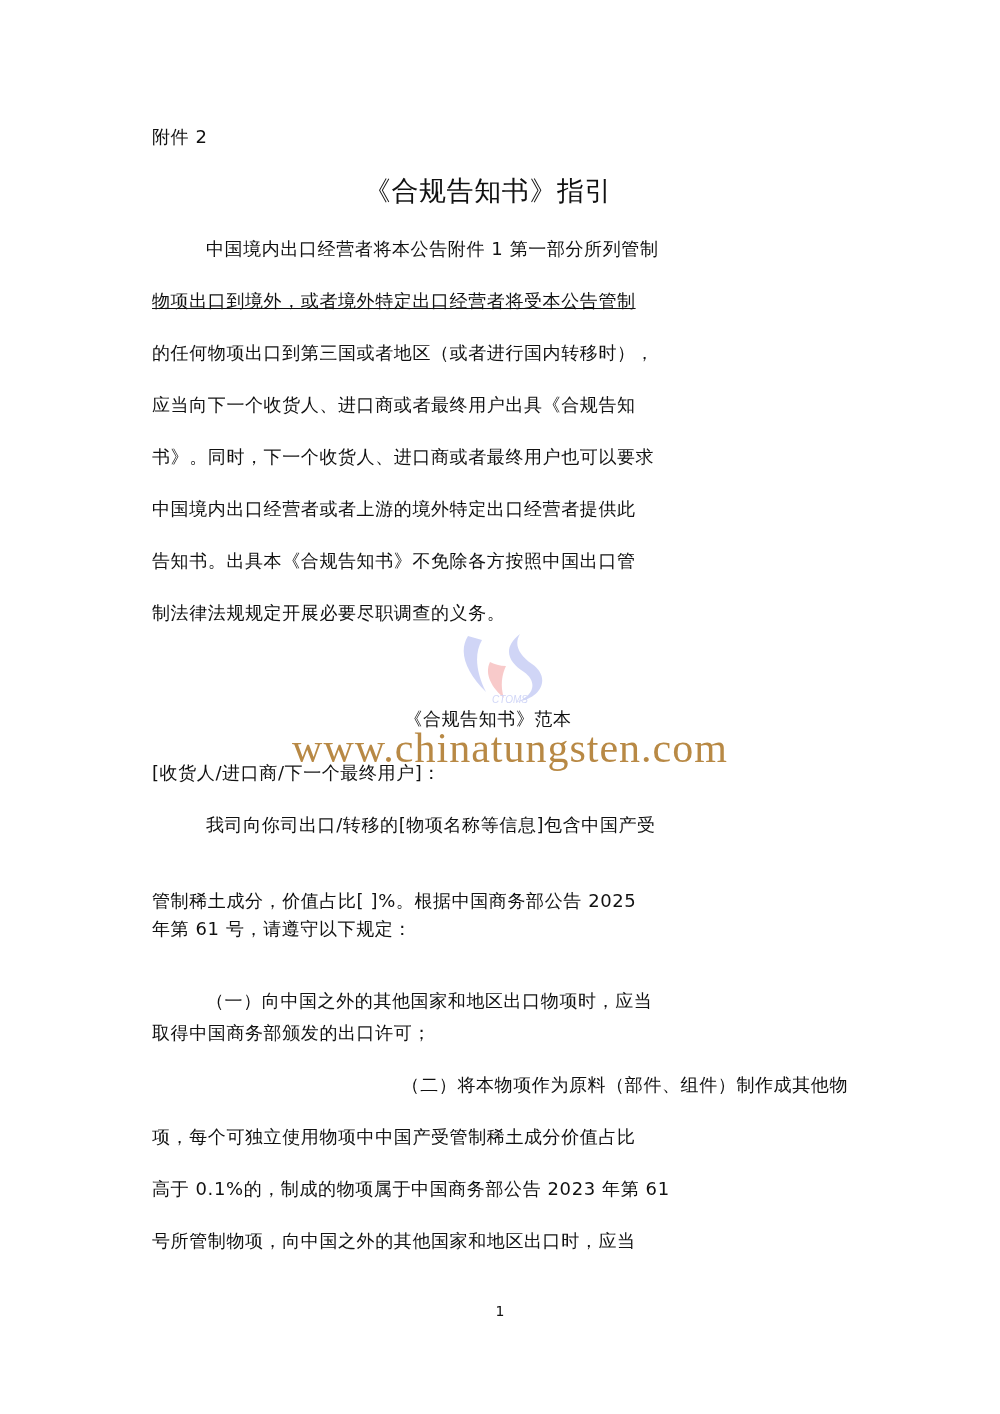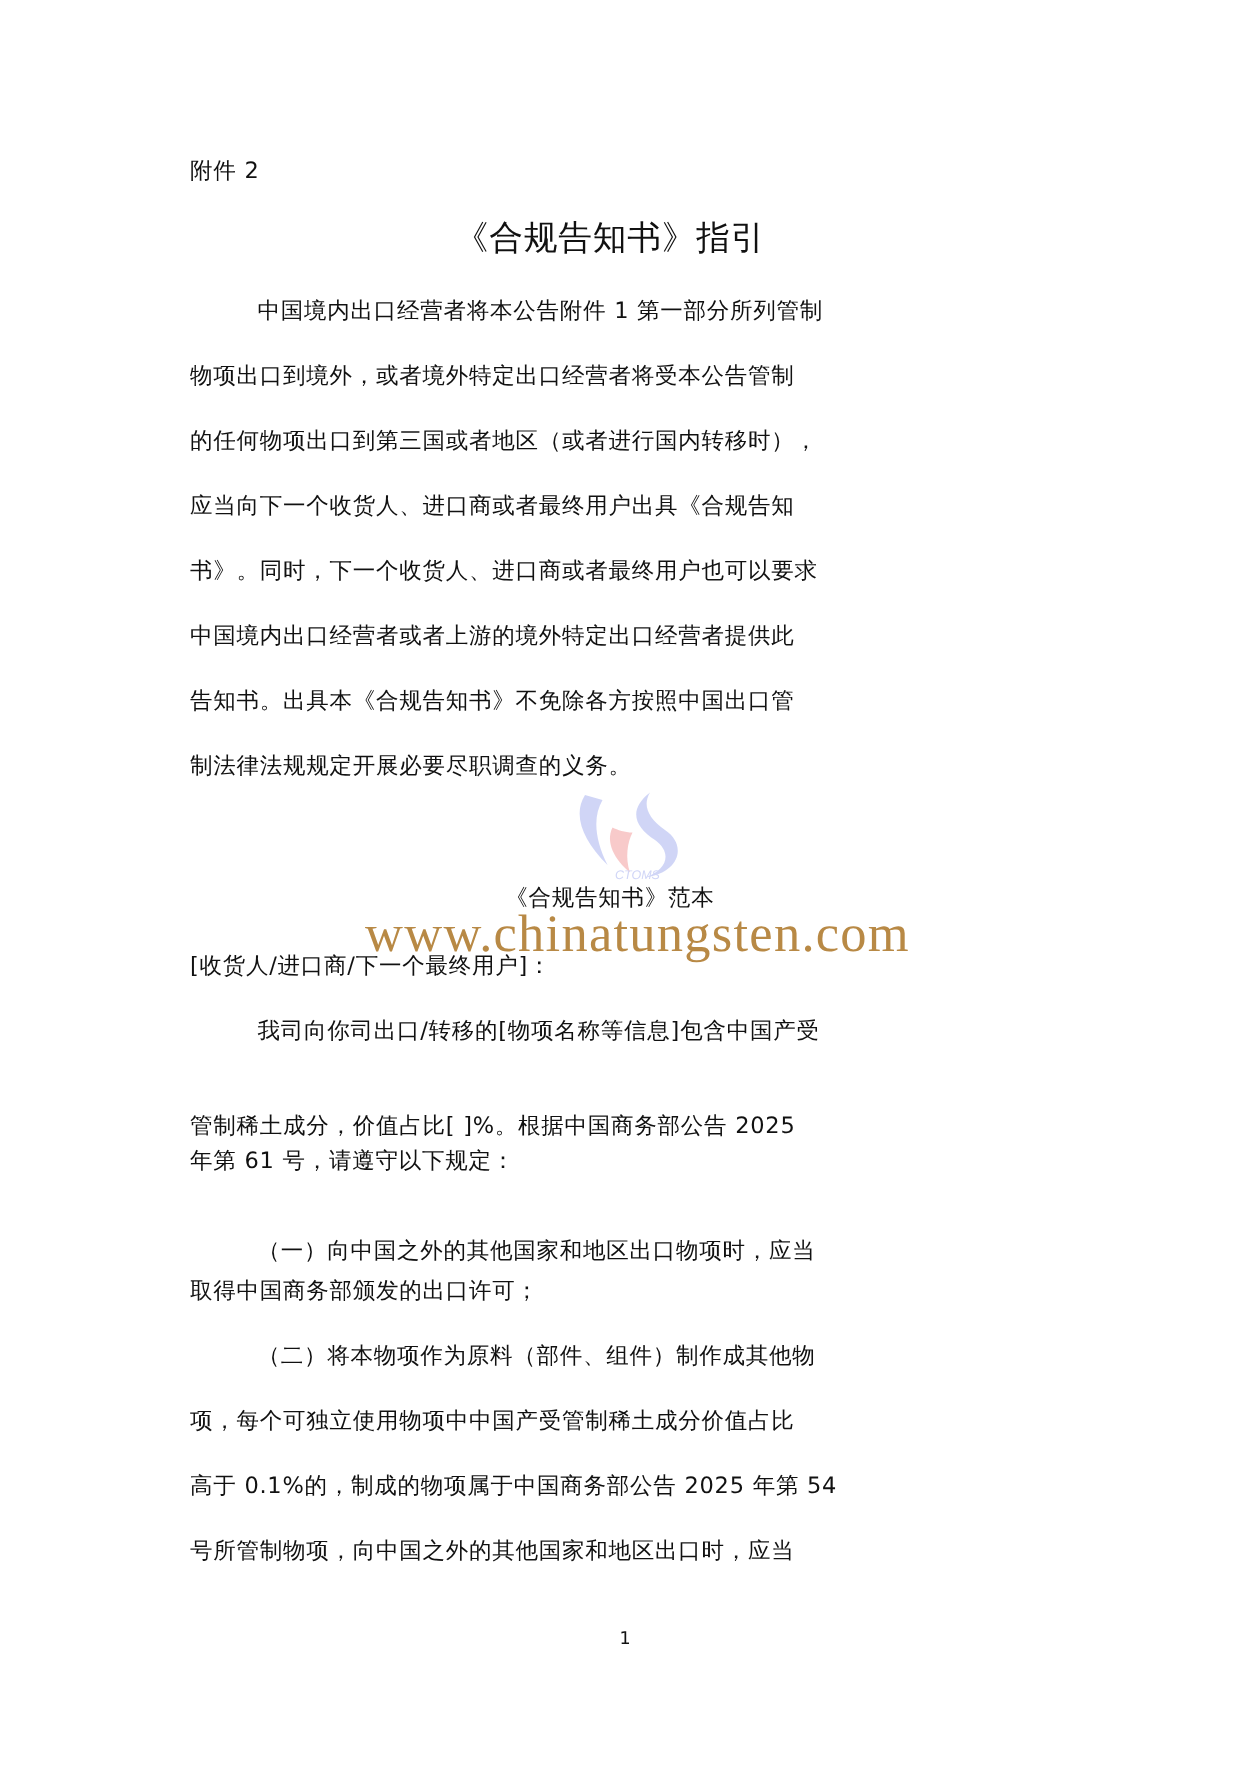--- a/index.html
+++ b/index.html
@@ -20,21 +20,21 @@
 <body>
 
 <div>
 
   <div class="line" style="top:122px;">附件 2</div>
 
   <div class="line center title" style="top:176px;">《合规告知书》指引</div>
 
   <div>
     <div class="line indent" style="top:234px;">中国境内出口经营者将本公告附件 1 第一部分所列管制</div>
-    <div class="line" style="top:286px;">物项出口到境外，或者境外特定出口经营者将受本公告管制</div>
+    <div class="line" style="top:286px;text-decoration:underline;">物项出口到境外，或者境外特定出口经营者将受本公告管制</div>
     <div class="line" style="top:338px;">的任何物项出口到第三国或者地区（或者进行国内转移时），</div>
     <div class="line" style="top:390px;">应当向下一个收货人、进口商或者最终用户出具《合规告知</div>
     <div class="line" style="top:442px;">书》。同时，下一个收货人、进口商或者最终用户也可以要求</div>
     <div class="line" style="top:494px;">中国境内出口经营者或者上游的境外特定出口经营者提供此</div>
     <div class="line" style="top:546px;">告知书。出具本《合规告知书》不免除各方按照中国出口管</div>
     <div class="line" style="top:598px;">制法律法规规定开展必要尽职调查的义务。</div>
   </div>
 
   <svg class="wm-logo" viewBox="0 0 100 72">
     <path d="M10 4 C 0 20, 8 40, 28 60 C 18 40, 16 22, 24 8 Z" fill="#aab4f0"></path>
@@ -54,20 +54,20 @@
     <div class="line" style="top:862px;margin-top:24px;">管制稀土成分，价值占比[    ]%。根据中国商务部公告 2025</div>
     <div class="line" style="top:914px;">年第 61 号，请遵守以下规定：</div>
   </div>
 
   <div>
     <div class="line indent" style="top:986px;">（一）向中国之外的其他国家和地区出口物项时，应当</div>
     <div class="line" style="top:1018px;">取得中国商务部颁发的出口许可；</div>
   </div>
 
   <div>
-    <div class="line indent" style="top:1070px;">（二）将本物项作为原料（部件、组件）制作成其他物</div>
+    <div class="line indent" style="top:1070px;text-align:right;">（二）将本物项作为原料（部件、组件）制作成其他物</div>
     <div class="line" style="top:1122px;">项，每个可独立使用物项中中国产受管制稀土成分价值占比</div>
-    <div class="line" style="top:1174px;">高于 0.1%的，制成的物项属于中国商务部公告 2025 年第 54</div>
+    <div class="line" style="top:1174px;">高于 0.1%的，制成的物项属于中国商务部公告 2023 年第 61</div>
     <div class="line" style="top:1226px;">号所管制物项，向中国之外的其他国家和地区出口时，应当</div>
   </div>
 
   <div class="pageno">1</div>
 </div>
 
 </body></html>

